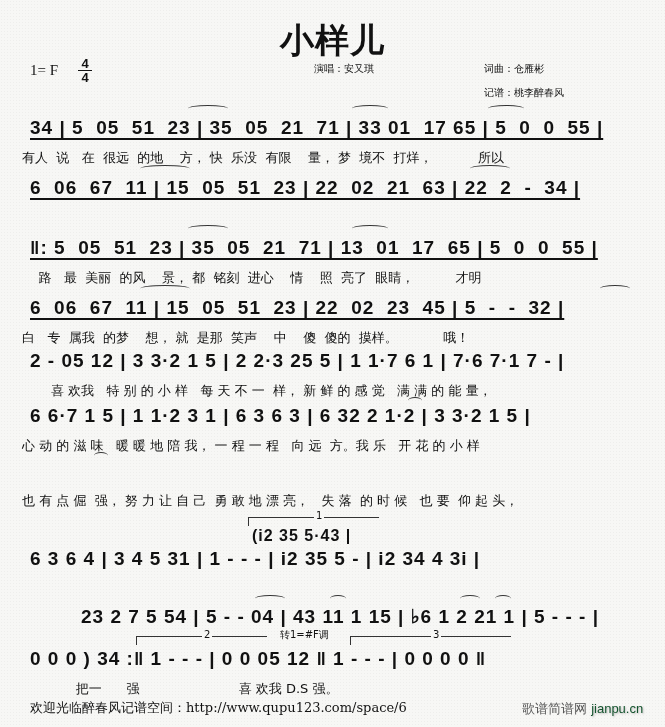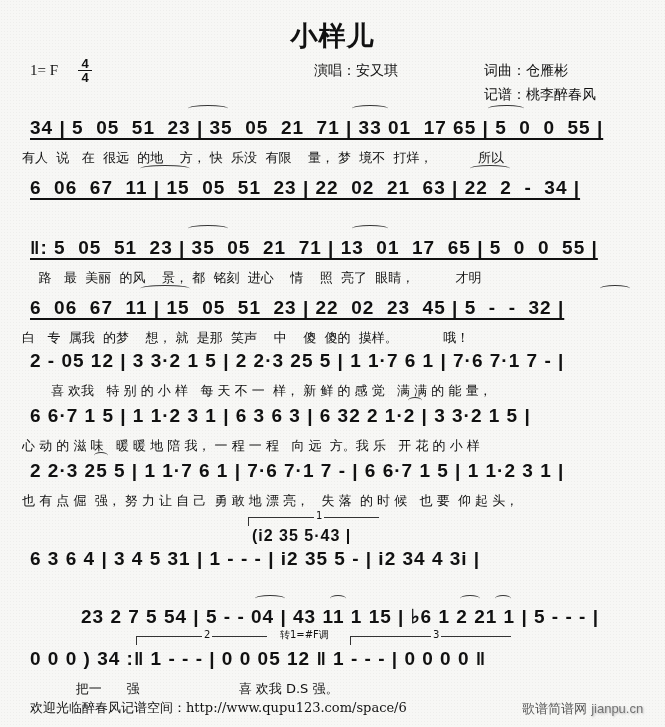--- a/index.html
+++ b/index.html
@@ -5,41 +5,41 @@
   html, body { margin:0; padding:0; }
   body {
     width:665px; height:727px; overflow:hidden; position:relative;
     background:#f7f7f5;
     background-image: radial-gradient(rgba(0,0,0,0.035) 1px, transparent 1px);
     background-size: 3px 3px;
     font-family: "DejaVu Sans", sans-serif; color:#111;
   }
   .title {
     position:absolute; top:18px; left:0; width:665px; text-align:center;
-    font-family:"DejaVu Serif", serif; font-size:27px; font-weight:bold; letter-spacing:1px;
+    font-family:"DejaVu Serif", serif; font-size:34px; font-weight:bold; letter-spacing:1px;
   }
   .key { position:absolute; top:62px; left:30px; font-size:15px; font-family:Liberation Serif, serif; }
   .timesig { position:absolute; top:58px; left:78px; width:14px; text-align:center; font-weight:bold; font-size:13px; line-height:11px; font-family:"Liberation Sans", sans-serif; }
-  .credit { position:absolute; font-size:14px; font-family:"DejaVu Serif", serif;text-align:center; }
+  .credit { position:absolute; font-size:10px; font-family:"DejaVu Serif", serif;text-align:center; }
   .row { position:absolute; left:0; width:665px; height:60px;padding-left:44px; }
   .notes {
     position:absolute; top:0; left:30px; height:28px; width:620px; white-space:pre;
     font-family:"Liberation Sans", sans-serif; font-weight:bold; font-size:19px; letter-spacing:1px;
   }
   .lyrics {
     position:absolute; top:32px; left:22px; width:620px; white-space:pre;
     font-size:13px; font-family:"DejaVu Sans", sans-serif;
   }
   .ul { text-decoration:underline; text-underline-offset:4px; text-decoration-thickness:1.5px; }
   .slur { position:absolute; border-top:1.5px solid #333; border-radius:50% 50% 0 0; height:6px; }
   .volta { position:absolute; border-top:1px solid #333; border-left:1px solid #333; height:8px; font-size:10px; }
   .volta span { position:absolute; top:-8px; left:50%; background:#f7f7f5; padding:0 2px; }
   .footer { position:absolute; top:699px; left:30px; font-size:13px; font-family:"DejaVu Serif", serif; }
   .wm { position:absolute; top:700px; left:522px; font-size:13px; color:#555; font-family:"DejaVu Serif", serif; }
-  .wm b { color:#737373; font-family:"Liberation Sans", sans-serif; font-weight:normal; text-shadow:1px 1px 2px #bbb; }
+  .wm b { color:#14532d; font-family:"Liberation Sans", sans-serif; font-weight:normal; text-shadow:1px 1px 2px #bbb; }
   .transpose { position:absolute; top:628px; left:280px; font-size:10px; }
 </style>
 </head>
 <body>
 
 <div class="title">小样儿</div>
 <div class="key">1= F</div>
 <div class="timesig">
   <div>4</div>
   <div style="border-top:1.5px solid #111;margin:1px 0;"></div>
@@ -83,21 +83,20 @@
 </div>
 
 <div class="row" style="top:405px;">
   <div class="slur" style="top:-8px;left:408px;width:14px;"></div>
   <div class="notes">6 6·7 1 5 | 1 1·2 3 1 | 6 3 6 3 | 6 32 2 1·2 | 3 3·2 1 5 |</div>
   <div class="lyrics">心 动 的 滋 味   暖 暖 地 陪 我， 一 程 一 程   向 远  方。我 乐   开 花 的 小 样</div>
 </div>
 
 <div class="row" style="top:460px;">
   <div class="slur" style="top:-8px;left:94px;width:14px;"></div>
-  <div class="notes">2 2·3 25 5 | 1 1·7 6 1 | 7·6 7·1 7 - | 6 6·7 1 5 | 1 1·2 3 1 |</div>
   <div class="lyrics">也 有 点 倔  强， 努 力 让 自 己  勇 敢 地 漂 亮，   失 落  的 时 候   也 要  仰 起 头，</div>
 </div>
 
 <div class="volta" style="top:517px;left:248px;width:130px;">
   <span>1</span>
 </div>
 <div class="notes" style="position:absolute;top:527px;left:252px;font-size:16px;">(i2 35 5·43 |</div>
 <div class="row" style="top:548px;">
   <div class="notes">6 3 6 4 | 3 4 5 31 | 1 - - - | i2 35 5 - | i2 34 4 3i |</div>
 </div>

